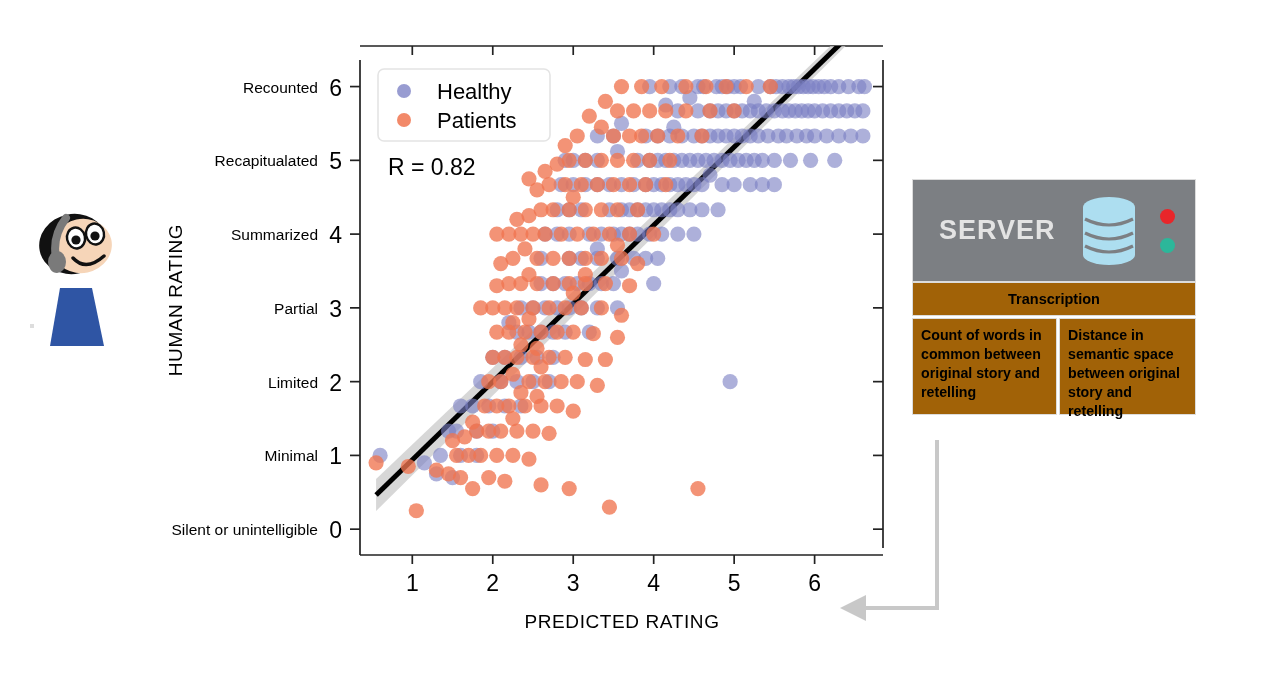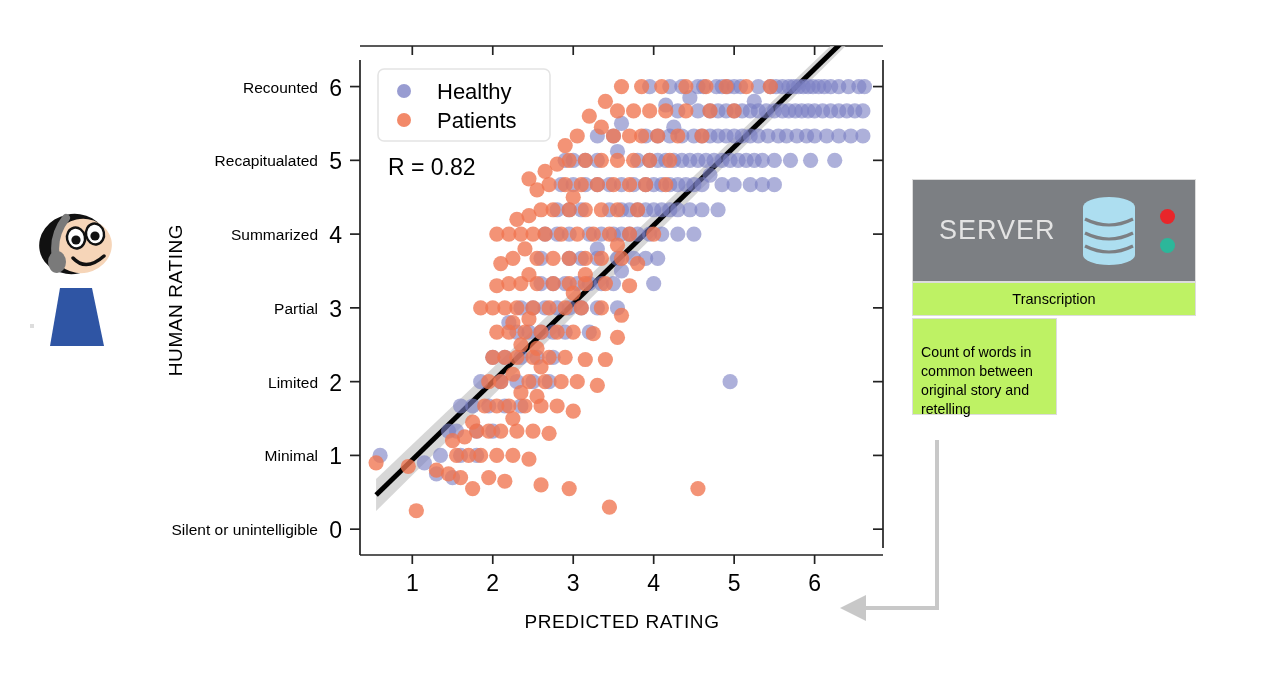--- a/index.html
+++ b/index.html
@@ -16,32 +16,32 @@
   #chart{position:absolute;left:0px;top:0px;width:910px;height:660px;}
   .axis-title{font-size:19px;letter-spacing:.6px;fill:#000;}
   .tick-num{font-size:23px;fill:#000;}
   .tick-word{font-size:15.5px;fill:#000;}
   .rtext{font-size:23px;fill:#000;}
   .legend-text{font-size:22px;fill:#000;}
   .spine{stroke:#222;stroke-width:1.7;fill:none;}
   .tickmark{stroke:#222;stroke-width:1.7;}
 
   
-  #panel{position:absolute;left:912px;top:179px;width:284px;height:274px;}
-  .pbox{position:absolute;box-sizing:border-box;border:1.6px solid #dcdcdc;background:#bef264;}
+  #panel{position:absolute;left:912px;top:179px;width:284px;height:274px;font-weight:bold;}
+  .pbox{position:absolute;box-sizing:border-box;border:1.6px solid #dcdcdc;background:#a16207;}
   #server-head{left:0;top:0;width:284px;height:103px;background:#7c7f83;
                border:1.6px solid #dcdcdc;box-sizing:border-box;
                display:flex;align-items:center;}
   #server-label{font-size:27px;color:#e3e3e3;letter-spacing:1px;margin-left:26px;}
   #db-icon{margin-left:22px;}
   .dot-col{display:flex;flex-direction:column;gap:14px;margin-left:20px;}
   .sdot{width:15px;height:15px;border-radius:50%;}
   #row-transcription{left:0;top:103px;width:284px;height:34px;
       display:flex;align-items:center;justify-content:center;font-size:14.5px;}
-  #cell-left{left:0;top:139px;width:145px;height:97px;padding:24px 8px;font-size:14.2px;line-height:1.33;}
+  #cell-left{left:0;top:139px;width:145px;height:97px;padding:7px 8px;font-size:14.2px;line-height:1.33;}
   #cell-right{left:147px;top:139px;width:137px;height:97px;padding:7px 8px;font-size:14.2px;line-height:1.33;}
   #row-regression{left:0;top:238px;width:284px;height:34px;
       display:flex;align-items:center;justify-content:center;font-size:14.5px;}
 
   
   #connector{position:absolute;left:830px;top:440px;width:190px;height:190px;}
 </style>
 </head>
 <body>
 
@@ -555,20 +555,23 @@
     </div>
 
     <div class="pbox" id="row-transcription">
       <span>Transcription</span>
     </div>
 
     <div class="pbox" id="cell-left">
       <span>Count of words in common between original story and retelling</span>
     </div>
 
+    <div class="pbox" id="cell-right">
+      <span>Distance in semantic space between original story and retelling</span>
+    </div>
 
   </div>
 
   <svg id="connector" viewBox="0 0 190 190">
     <path d="M107 0 L107 168 L36 168" stroke="#c8c8c8" stroke-width="4" fill="none"></path>
     <polygon points="36,155 10,168 36,181" fill="#c8c8c8"></polygon>
   </svg>
 
 </div>
 

